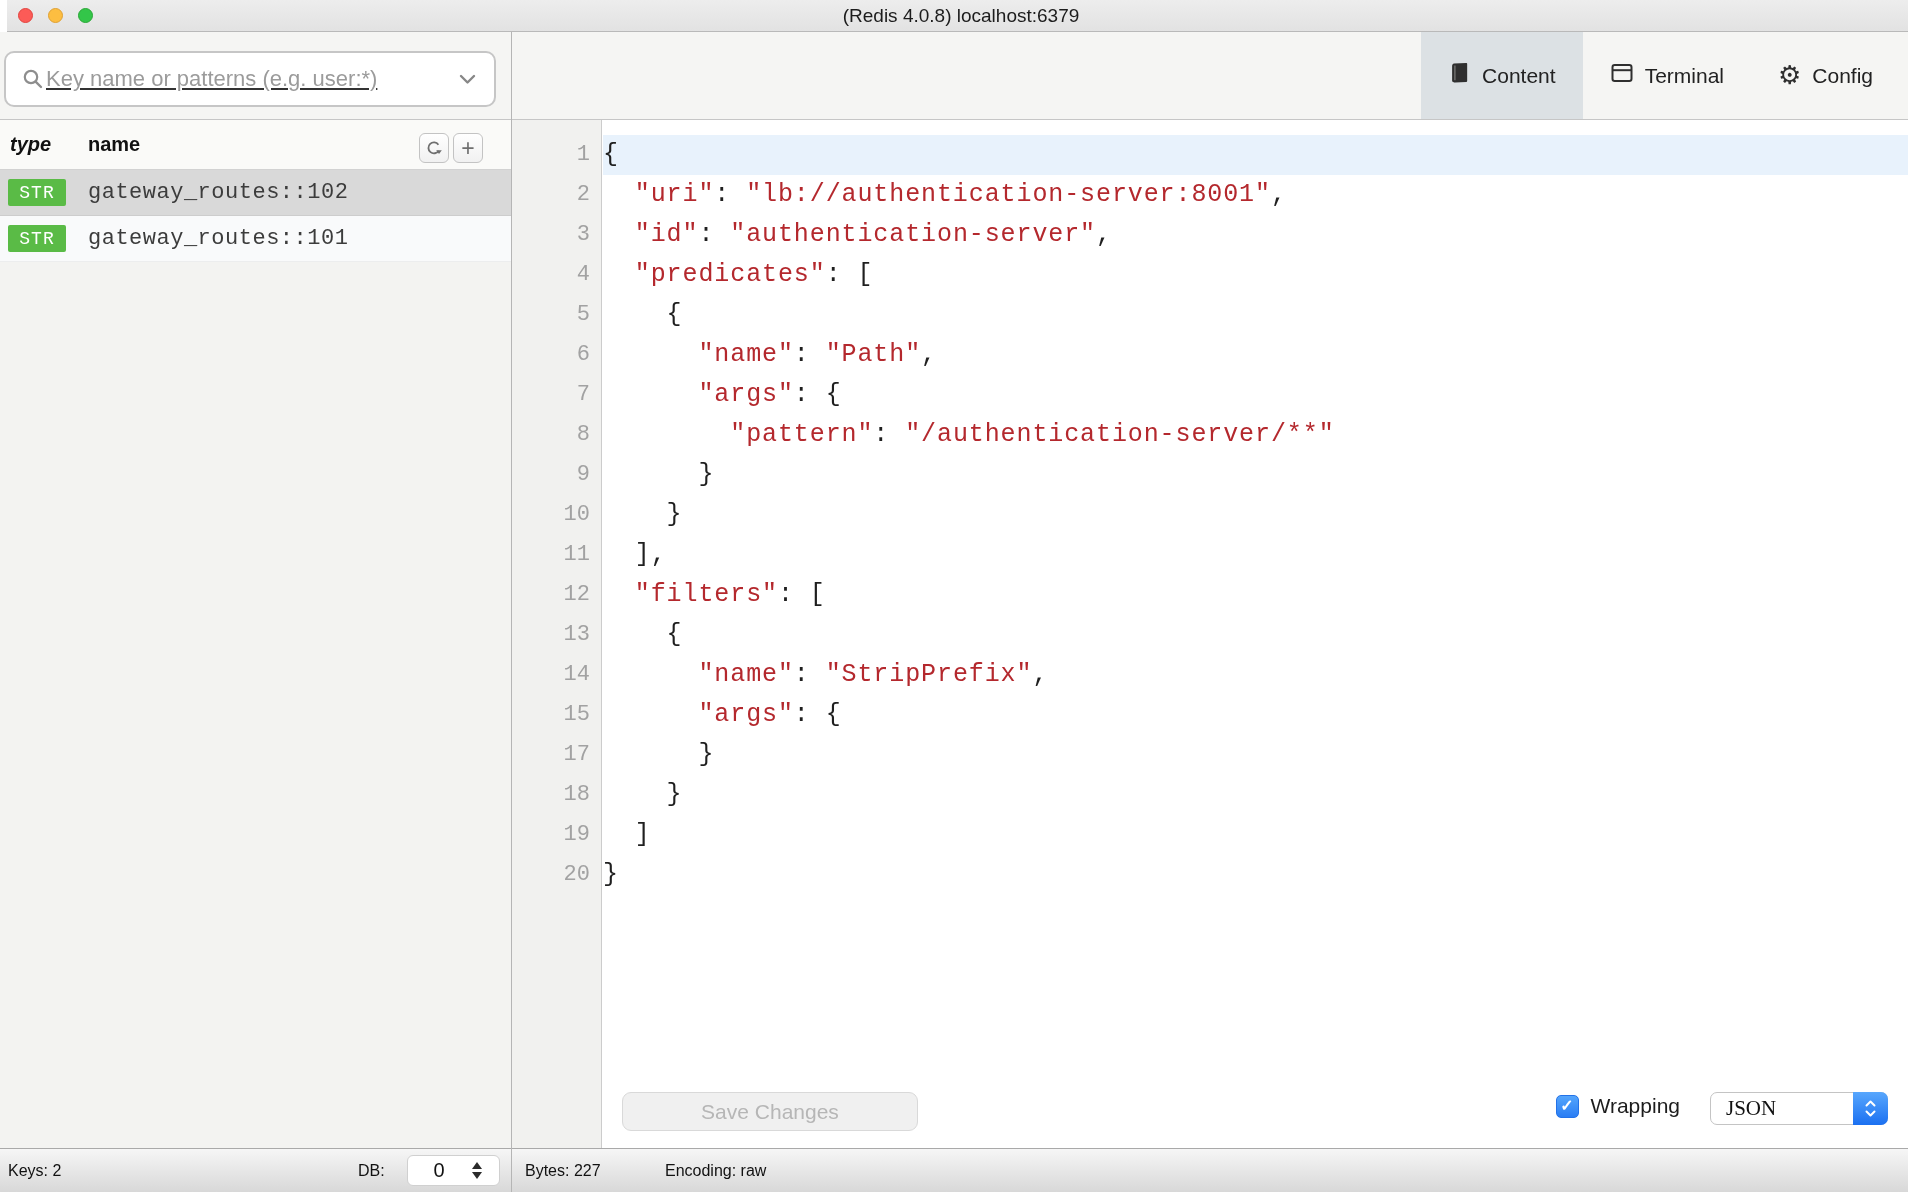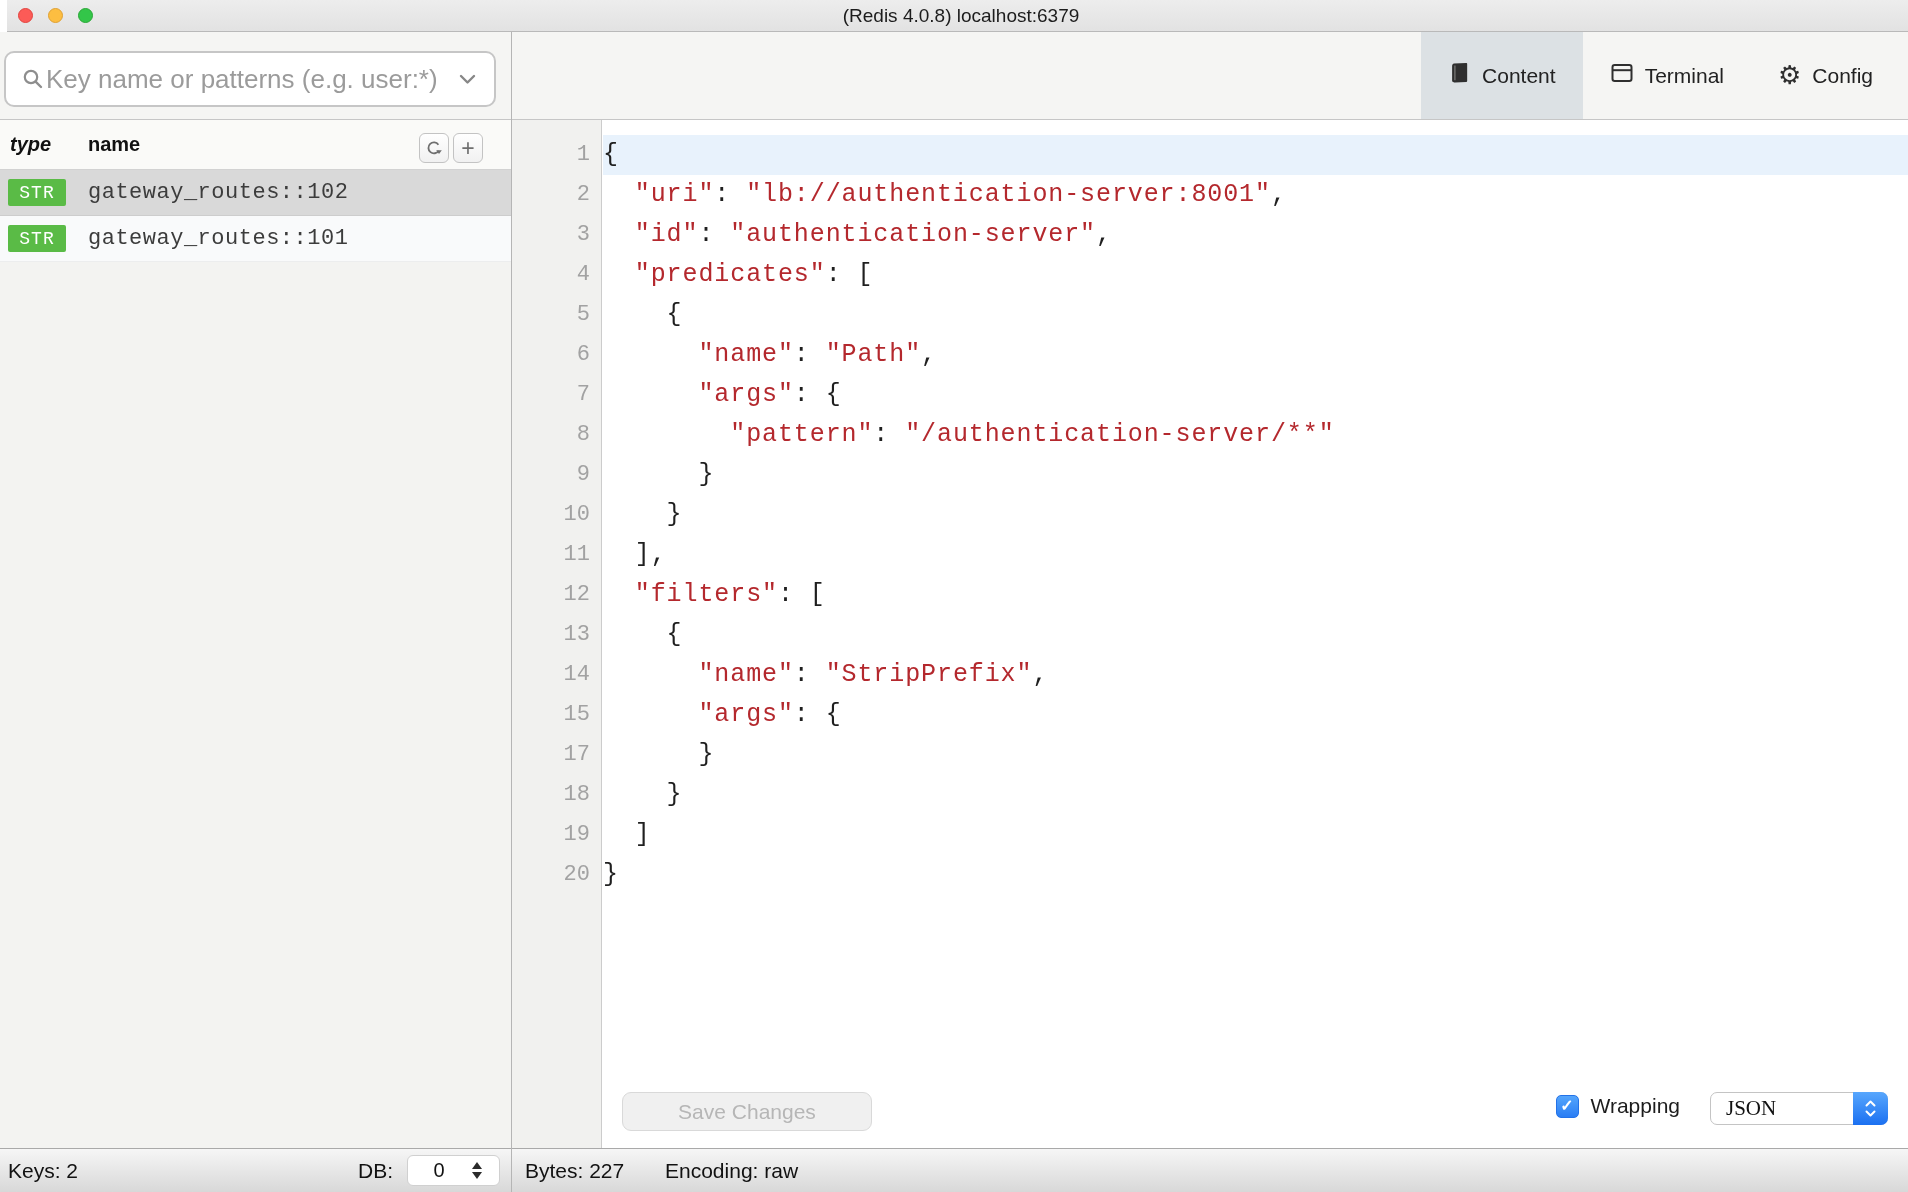--- a/index.html
+++ b/index.html
@@ -15,21 +15,21 @@
   .light.green  { left:71px; background:#33c649; border:1px solid #2aa836; }
   .win-title { width:100%; text-align:center; line-height:31px; font-size:19px; color:#1c1c1c; }
 
   
   .header { position:absolute; left:0; top:32px; width:1908px; height:88px;
     background:#f5f5f3; border-bottom:1px solid #c6c6c6; }
   .search-box { position:absolute; left:4px; top:19px; width:492px; height:56px;
     background:#fff; border:2px solid #c6c6c6; border-radius:10px; display:flex; align-items:center; }
   .search-box .mag { margin-left:16px; flex:0 0 auto; display:flex; }
   .search-input { flex:1; border:none; outline:none; background:transparent;
-    font-size:26px; color:#333; margin-left:2px; min-width:0; }
+    font-size:22px; color:#333; margin-left:2px; min-width:0;text-decoration:underline; }
   .search-input::placeholder { color:#9b9b9b; }
   .search-chevron { margin:0 18px 0 6px; display:flex; cursor:pointer; }
 
   .tabs { position:absolute; right:0; top:0; height:87px; display:flex; align-items:stretch;text-align:center; }
   .tab { display:flex; align-items:center; gap:11px; padding:0 27px; font-size:21px; color:#222; cursor:pointer; }
   .tab.active { background:#dce1e4; }
   .tab .gear-glyph { font-family:"DejaVu Sans", sans-serif; font-size:26px; color:#2f2f2f; line-height:1; transform:translateY(-1px); }
   .tab:last-child { margin-right:8px; }
 
   
@@ -57,39 +57,39 @@
   .gutter-bg { position:absolute; left:0; top:0; bottom:0; width:90px; background:#f1f1ef; border-right:1px solid #cccccc; }
   .code { position:absolute; left:0; top:0; right:0; padding-top:15px;
     font-family:"Liberation Mono", monospace; }
   .crow { display:flex; height:40px; }
   .ln { width:91px; flex:0 0 91px; text-align:right; padding-right:13px; color:#a2a2a2;
     font-size:22px; line-height:40px; }
   .lc { flex:1; white-space:pre; font-size:25px; letter-spacing:0.9px; line-height:40px; color:#1f1f1f; }
   .crow.active .lc { background:#e8f2fc; }
   .lc .s { color:#b4282d; } .lc .p { color:#1f1f1f; }
 
-  .save-btn { position:absolute; left:110px; bottom:17px; width:250px; height:39px;
+  .save-btn { position:absolute; left:110px; bottom:17px; width:296px; height:39px;
     background:#f0f0f0; border:1px solid #d9d9d9; border-radius:9px;
     font-size:21px; color:#b6b6b6; cursor:default; font-family:"Liberation Sans", sans-serif; }
   .wrap-group { position:absolute; right:228px; bottom:30px; display:flex; align-items:center; gap:12px; }
   .checkbox { width:23px; height:23px; border-radius:5px; background:linear-gradient(#54a5fc,#2a7df4);
     border:1px solid #2372e8; display:flex; align-items:center; justify-content:center; cursor:pointer; }
   .checkbox .tick { color:#fff; font-size:16px; font-weight:bold; line-height:1; }
   .wrap-label { font-size:21px; color:#1d1d1d; }
   .format-select { position:absolute; right:20px; bottom:23px; width:178px; height:33px;
     background:#fff; border:1px solid #c4c4c4; border-radius:7px; display:flex; align-items:center; cursor:pointer; }
   .format-value { margin-left:15px; font-family:"Liberation Serif", serif; font-size:21px; color:#111; }
   .select-cap { position:absolute; right:-1px; top:-1px; width:35px; height:33px;
     border-radius:0 7px 7px 0; background:linear-gradient(#58a7fd,#1b70f1);
     display:flex; flex-direction:column; align-items:center; justify-content:center; gap:3px; }
 
   
   .statusbar { position:absolute; left:0; top:1148px; width:1908px; height:44px;
     border-top:1px solid #a9a9a9; background:linear-gradient(#f6f6f6,#d8d8d8); }
-  .sb-item { position:absolute; top:0; line-height:43px; font-size:21px; color:#111; }
+  .sb-item { position:absolute; top:0; line-height:43px; font-size:16px; color:#111; }
   .sb-keys { left:8px; } .sb-db { left:358px; } .sb-bytes { left:525px; } .sb-enc { left:665px; }
   .db-spinner { position:absolute; left:407px; top:6px; width:93px; height:31px; background:#fff;
     border:1px solid #d0d0d0; border-radius:6px; display:flex; align-items:center; cursor:pointer; }
   .db-value { width:62px; text-align:center; font-size:20px; color:#111; }
   .spin-arrows { display:flex; flex-direction:column; gap:3px; margin-left:2px; }
   .tri-up { width:0; height:0; border-left:5px solid transparent; border-right:5px solid transparent; border-bottom:7px solid #2b2b2b; }
   .tri-down { width:0; height:0; border-left:5px solid transparent; border-right:5px solid transparent; border-top:7px solid #2b2b2b; }
 </style>
 </head>
 <body>

